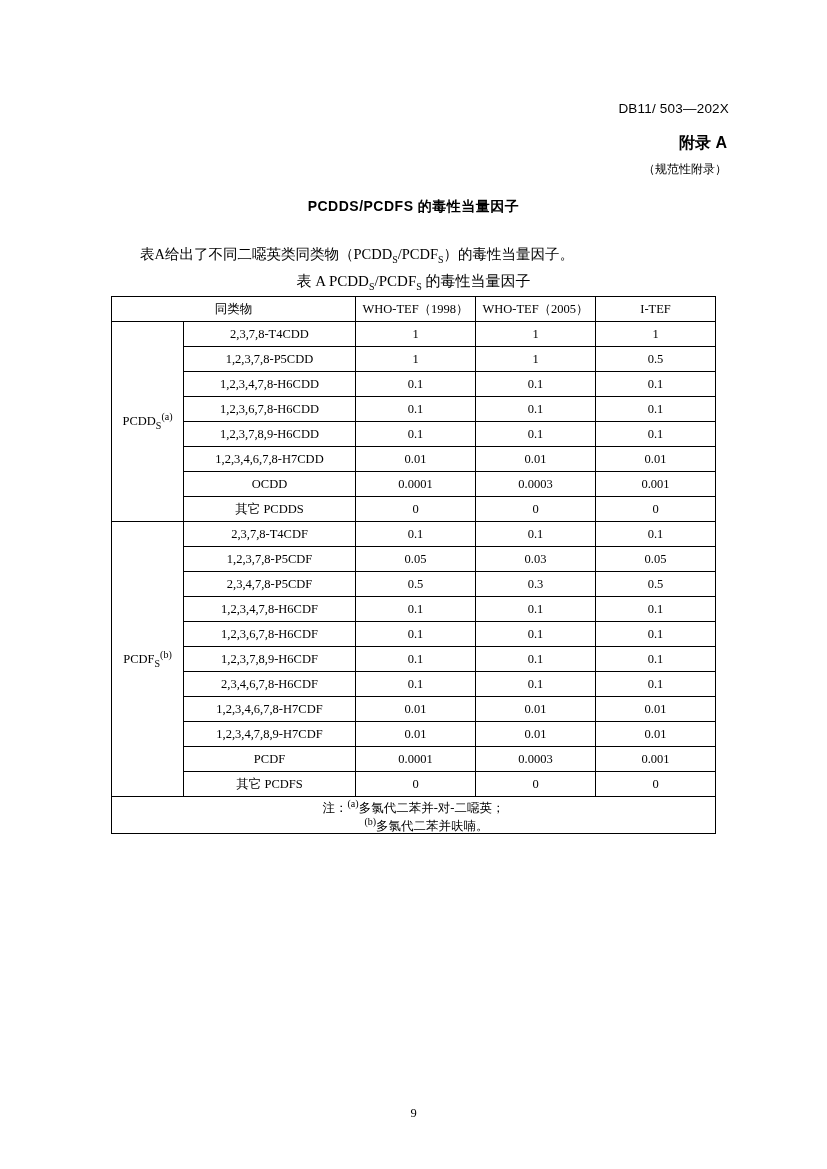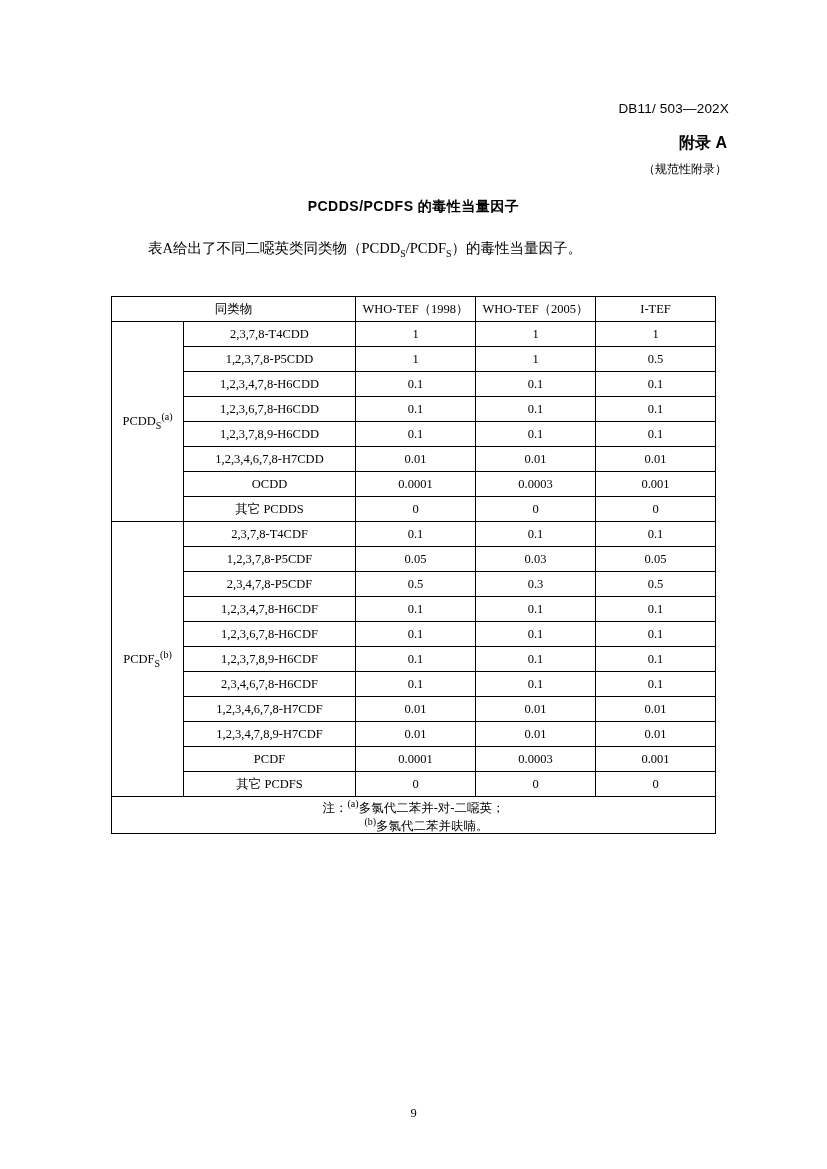--- a/index.html
+++ b/index.html
@@ -54,25 +54,25 @@
     width: 827px;
     text-align: center;
     font-family: "Liberation Sans", sans-serif;
     font-size: 14px;
     font-weight: bold;
     letter-spacing: 0.5px;
   }
   .intro {
     position: absolute;
     top: 240px;
-    left: 120px;
+    left: 112px;
     width: 610px;
     font-size: 14.5px;
     text-indent: 28px;
-    line-height: 16px;
+    line-height: 28px;
   }
   .sub {
     font-size: 10px;
     vertical-align: sub;
   }
   .sup {
     font-size: 10px;
     vertical-align: super;
   }
   .table-caption {
@@ -142,20 +142,23 @@
     <div class="title-line1">附录 A</div>
     <div class="title-line2">（规范性附录）</div>
   </div>
 
   <div class="subtitle">PCDDS/PCDFS 的毒性当量因子</div>
 
   <div class="intro">
     <span>表A给出了不同二噁英类同类物（PCDD</span><span class="sub">S</span><span>/PCDF</span><span class="sub">S</span><span>）的毒性当量因子。</span>
   </div>
 
+  <div class="table-caption">
+    <span>表 A PCDD</span><span class="sub">S</span><span>/PCDF</span><span class="sub">S</span><span> 的毒性当量因子</span>
+  </div>
 
   <div class="table-wrap">
     <table class="tef">
       <colgroup>
         <col class="col-group">
         <col class="col-name">
         <col class="col-v">
         <col class="col-v">
         <col class="col-v">
       </colgroup>

